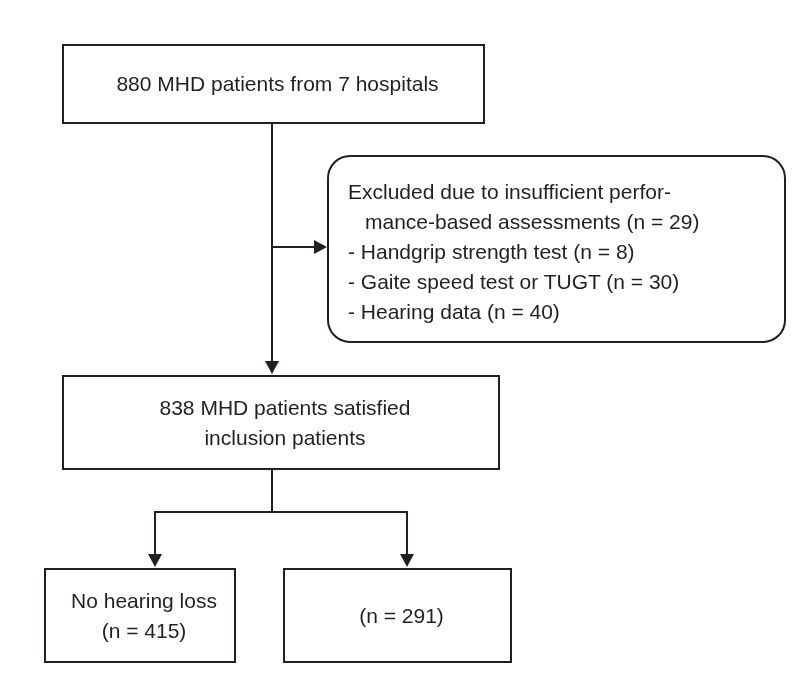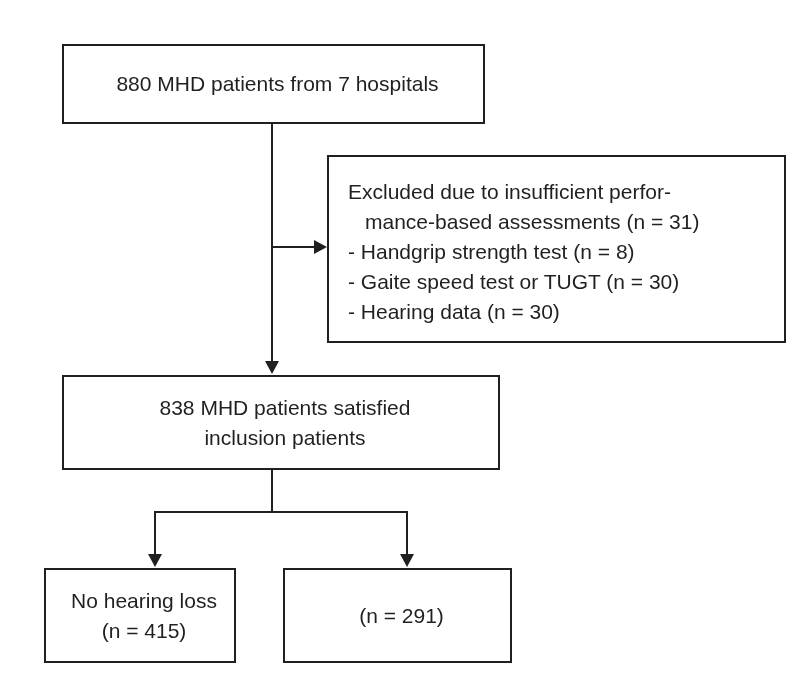--- a/index.html
+++ b/index.html
@@ -33,20 +33,21 @@
   .box.center{
     display:flex;
     flex-direction:column;
     justify-content:center;
     align-items:center;
     text-align:center;
   }
   .box.left-align{
     padding:20px 12px 0 19px;
     text-align:left;
+    border-radius:23px;
   }
   .txt-line{white-space:nowrap;}
   .txt-line.indent{padding-left:17px;}
   .conn{
     position:absolute;
     background:var(--line-color);
   }
   .arrowhead{
     position:absolute;
     width:0;
@@ -73,24 +74,24 @@
   </div>
 
   <div class="conn" style="left:270.75px; top:124px; width:2.5px; height:238px;"></div>
   <div class="arrowhead down" style="left:265px; top:361px;"></div>
 
   <div class="conn" style="left:271px; top:245.75px; width:43px; height:2.5px;"></div>
   <div class="arrowhead right" style="left:314px; top:240px;"></div>
 
   <div class="box left-align" style="left:327px; top:155px; width:459px; height:188px;">
     <div class="txt-line">Excluded due to insufficient perfor-</div>
-    <div class="txt-line indent">mance-based assessments (n = 31)</div>
+    <div class="txt-line indent">mance-based assessments (n = 29)</div>
     <div class="txt-line">- Handgrip strength test (n = 8)</div>
     <div class="txt-line">- Gaite speed test or TUGT (n = 30)</div>
-    <div class="txt-line">- Hearing data (n = 30)</div>
+    <div class="txt-line">- Hearing data (n = 40)</div>
   </div>
 
   <div class="box center" style="left:62px; top:375px; width:438px; height:95px;">
     <div class="txt-line">838 MHD patients satisfied</div>
     <div class="txt-line">inclusion patients</div>
   </div>
 
   <div class="conn" style="left:270.75px; top:470px; width:2.5px; height:42px;"></div>
 
   <div class="conn" style="left:153.75px; top:510.5px; width:254.5px; height:2.5px;"></div>

